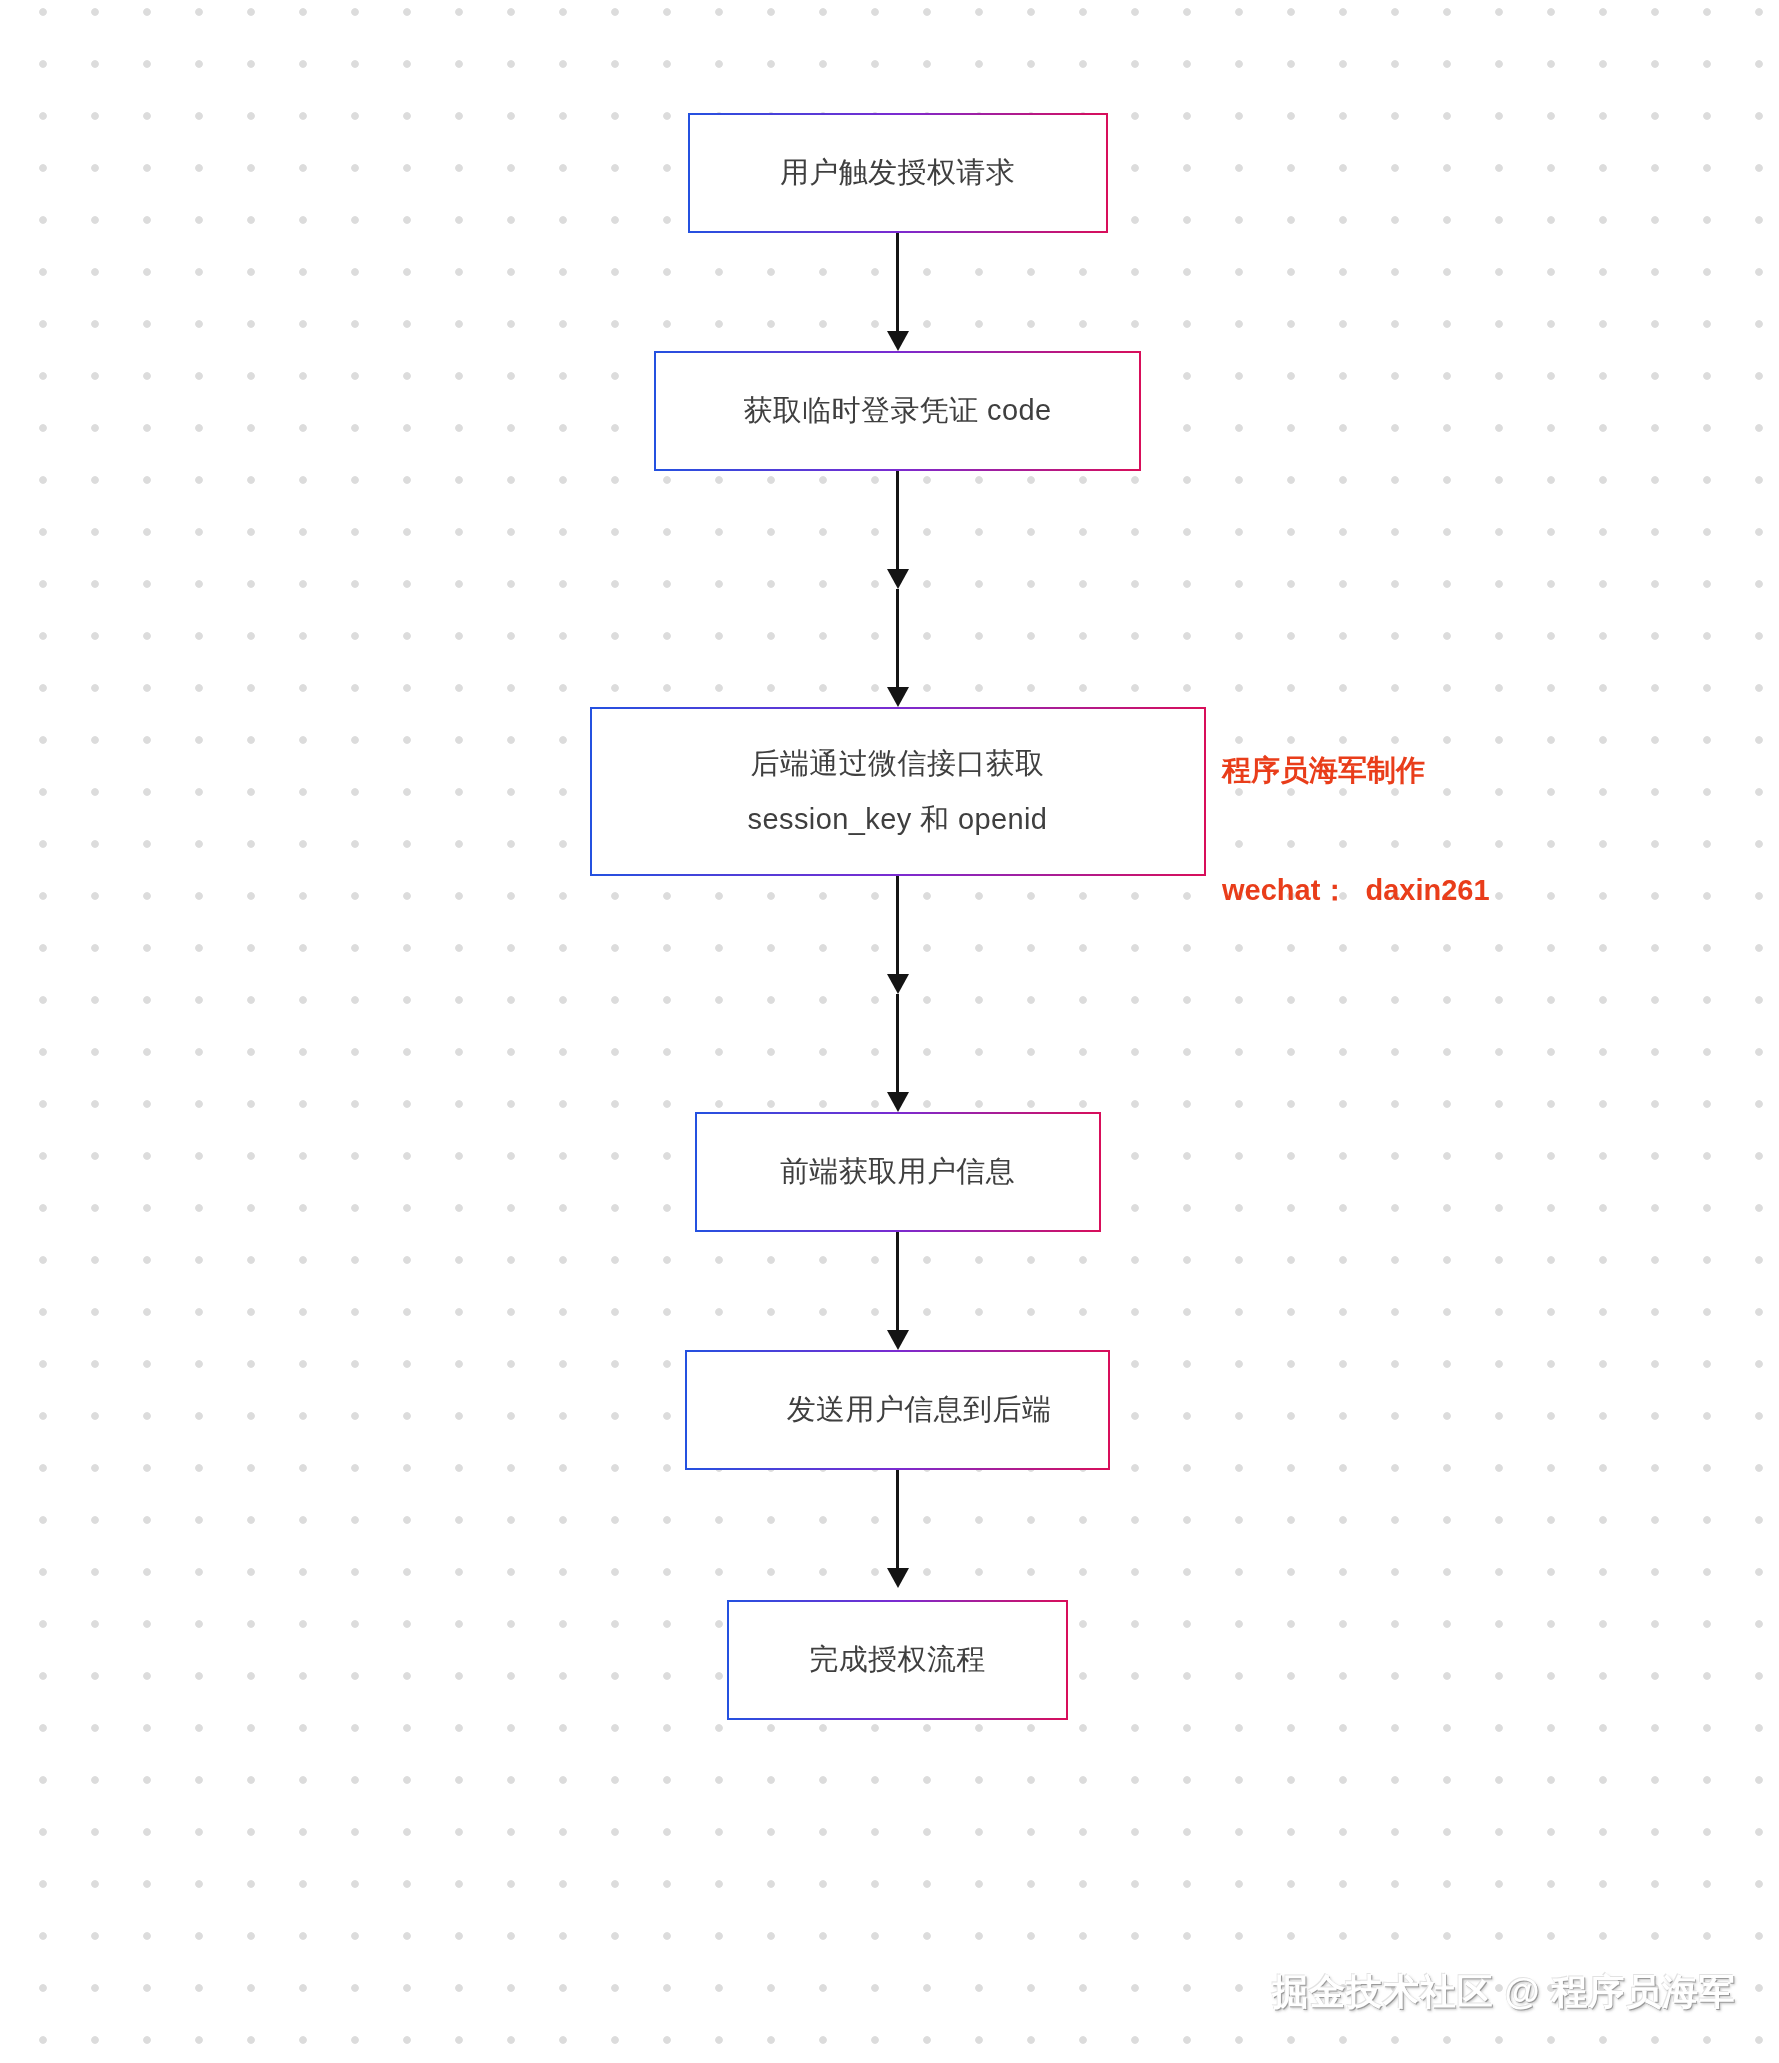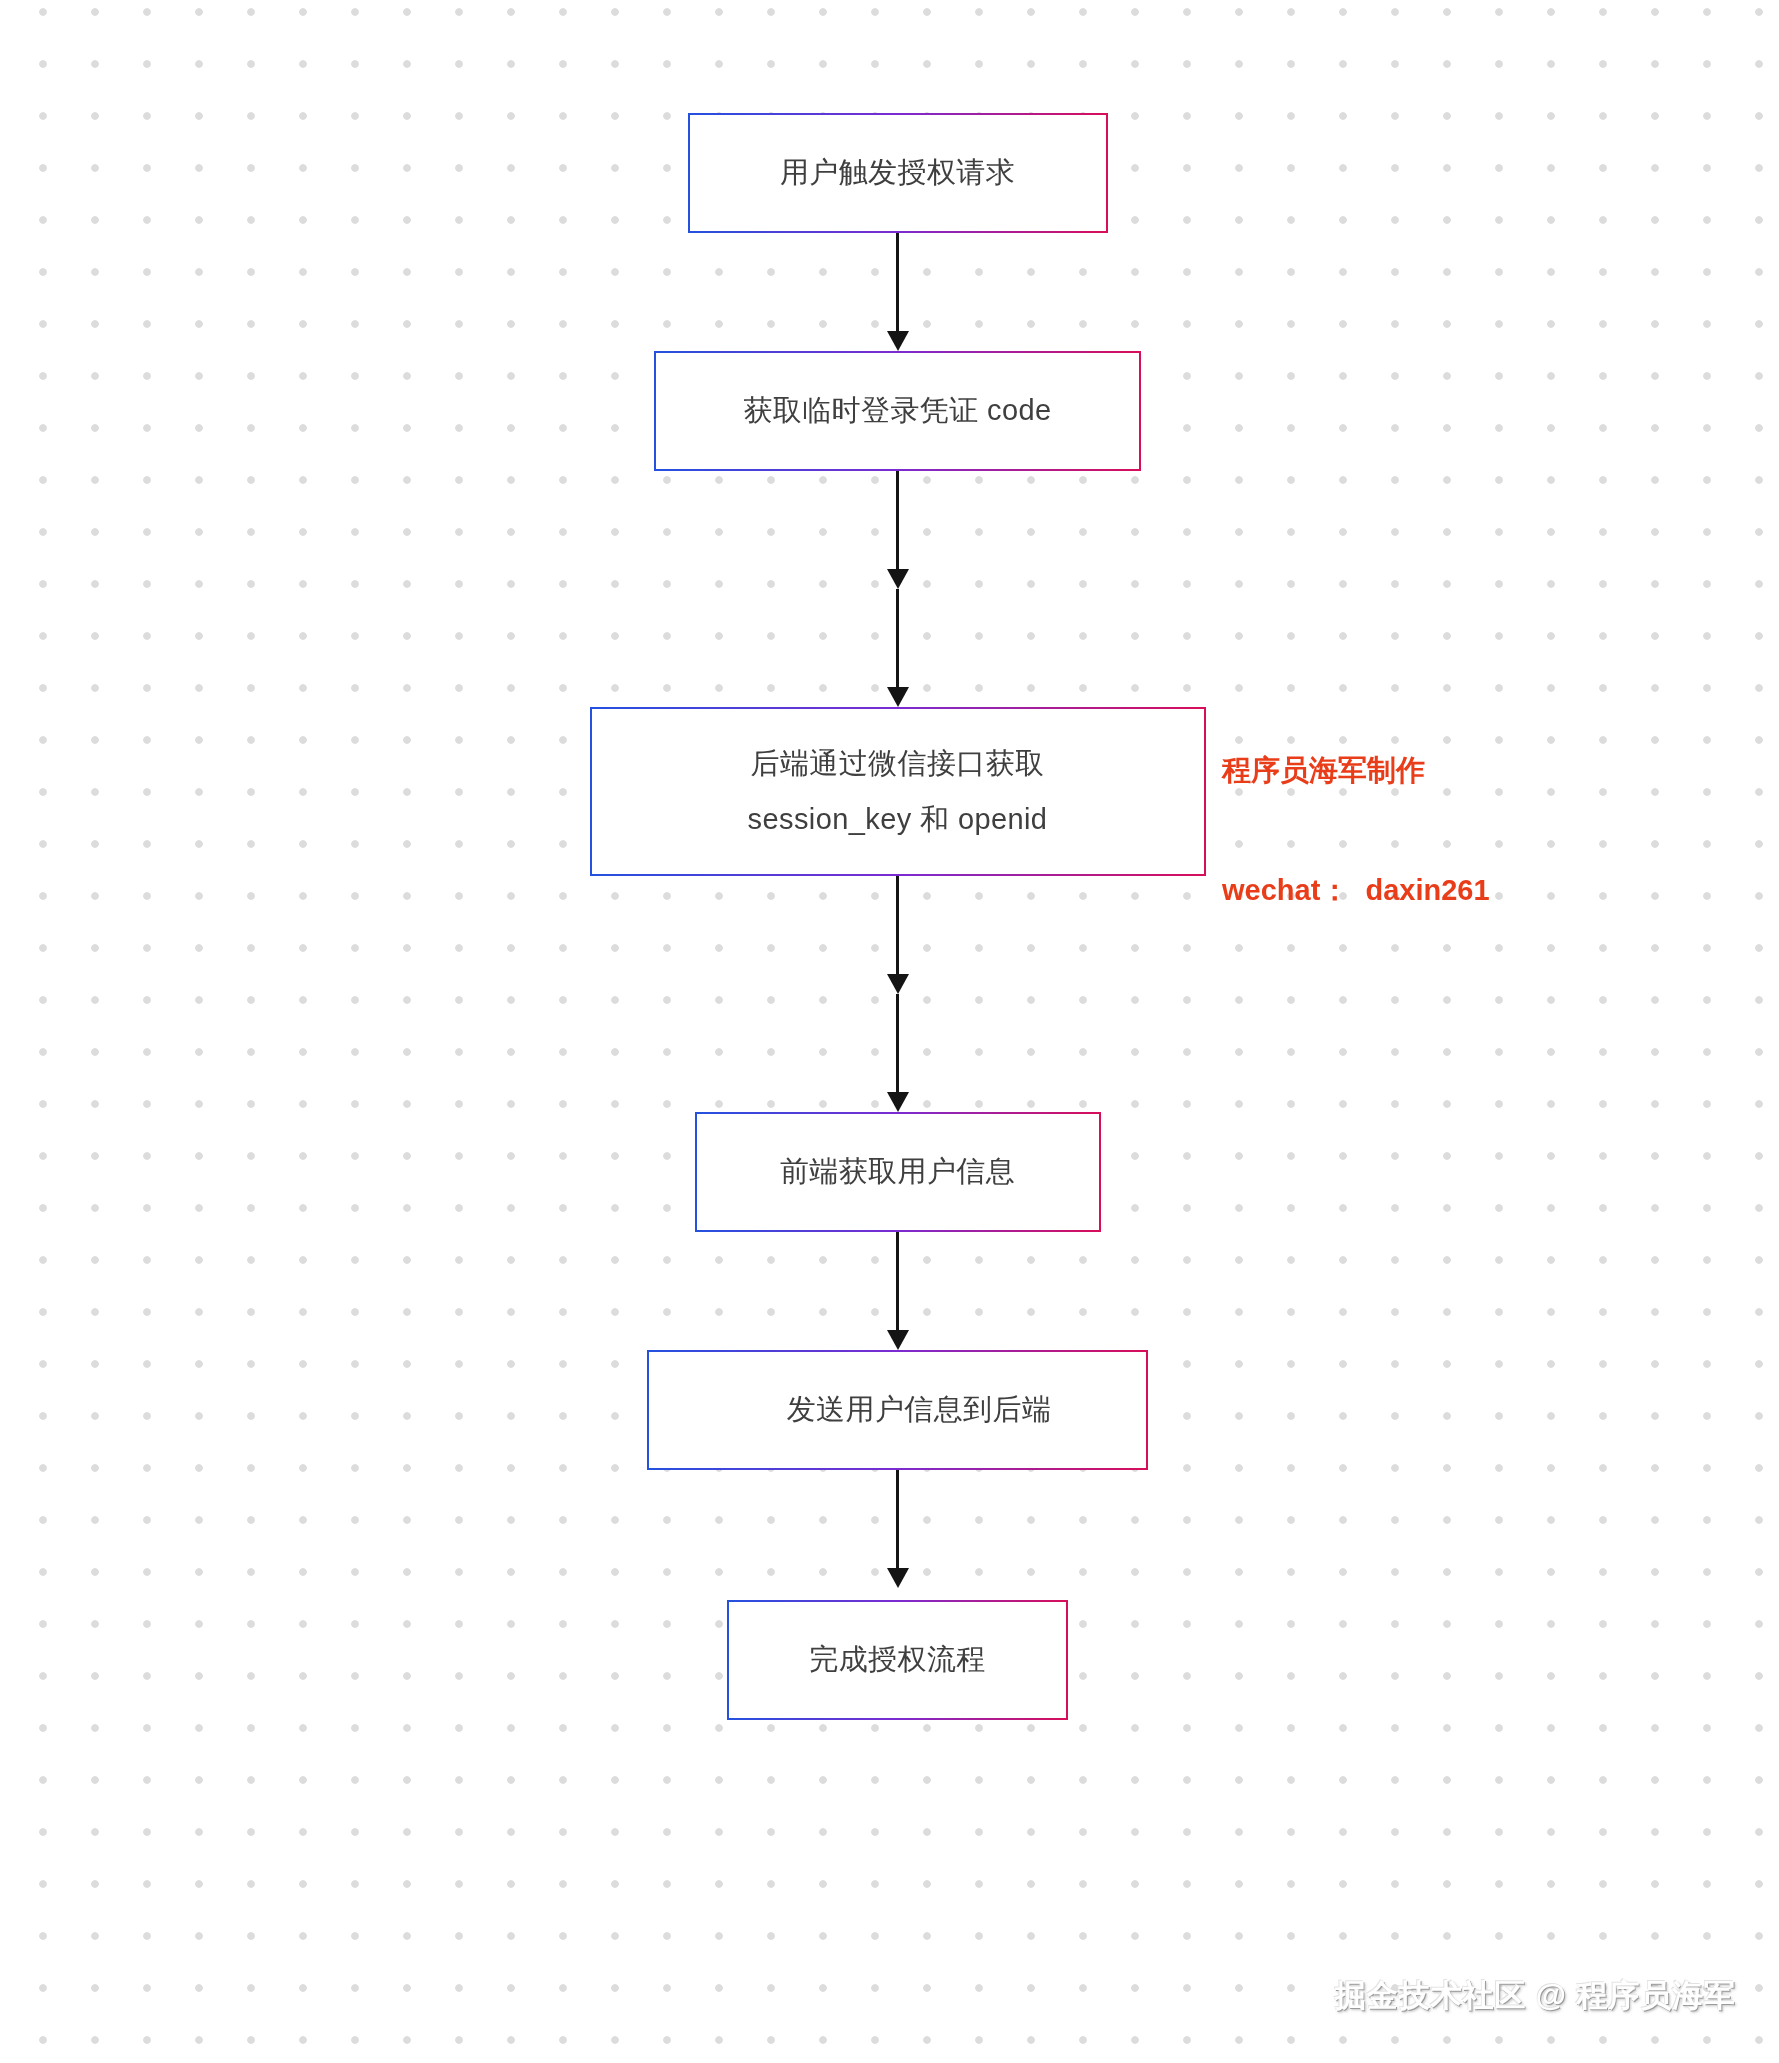--- a/index.html
+++ b/index.html
@@ -45,21 +45,21 @@
     white-space: pre-line;
     letter-spacing: 0.4px;
   }
 
   .n1 { width: 420px; }
   .n2 { width: 487px; }
   .n3 { width: 399px; }
   .n4 { width: 616px; height: 169px; }
   .n5 { width: 616px; height: 169px; }
   .n6 { width: 406px; }
-  .n7 { width: 501px; padding-left: 43px; }
+  .n7 { width: 425px; padding-left: 43px; }
   .n8 { width: 341px; margin-top: 12px; }
 
   .arrow {
     height: 118px;
     width: 34px;
     display: flex;
     flex-direction: column;
     align-items: center;
   }
   .arrow-line {
@@ -84,21 +84,21 @@
     font-size: 29px;
     line-height: 40px;
     white-space: pre;
     font-weight: bold;
   }
 
   .watermark {
     position: absolute;
     right: 43px;
     bottom: 46px;
-    font-size: 31px;
+    font-size: 36px;
     font-weight: 600;
     letter-spacing: 0.9px;
     color: #ffffff;
     text-shadow: -0.9px -0.9px 0 #e2e2e2, 0.9px 0.9px 0 #9a9a9a, 1.7px 1.7px 2.6px rgba(120,120,120,0.45);
     white-space: pre;
   }
 </style>
 </head>
 <body>
 

